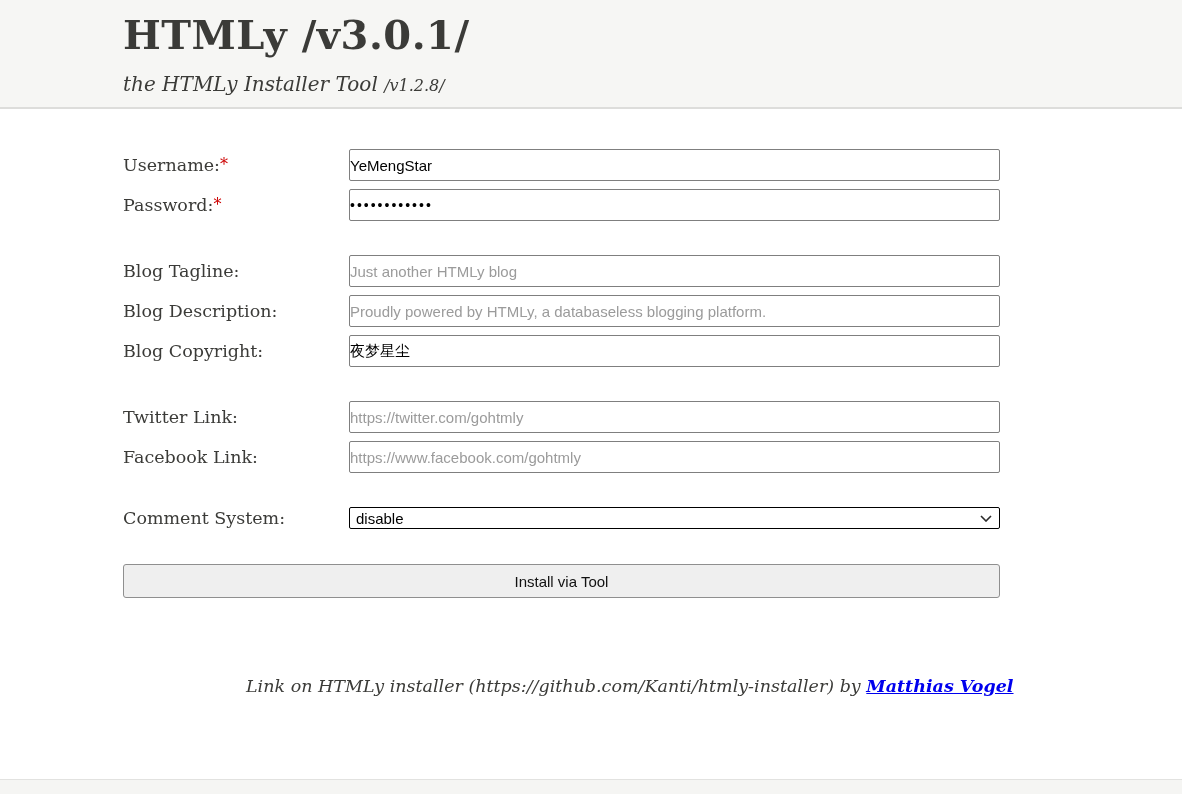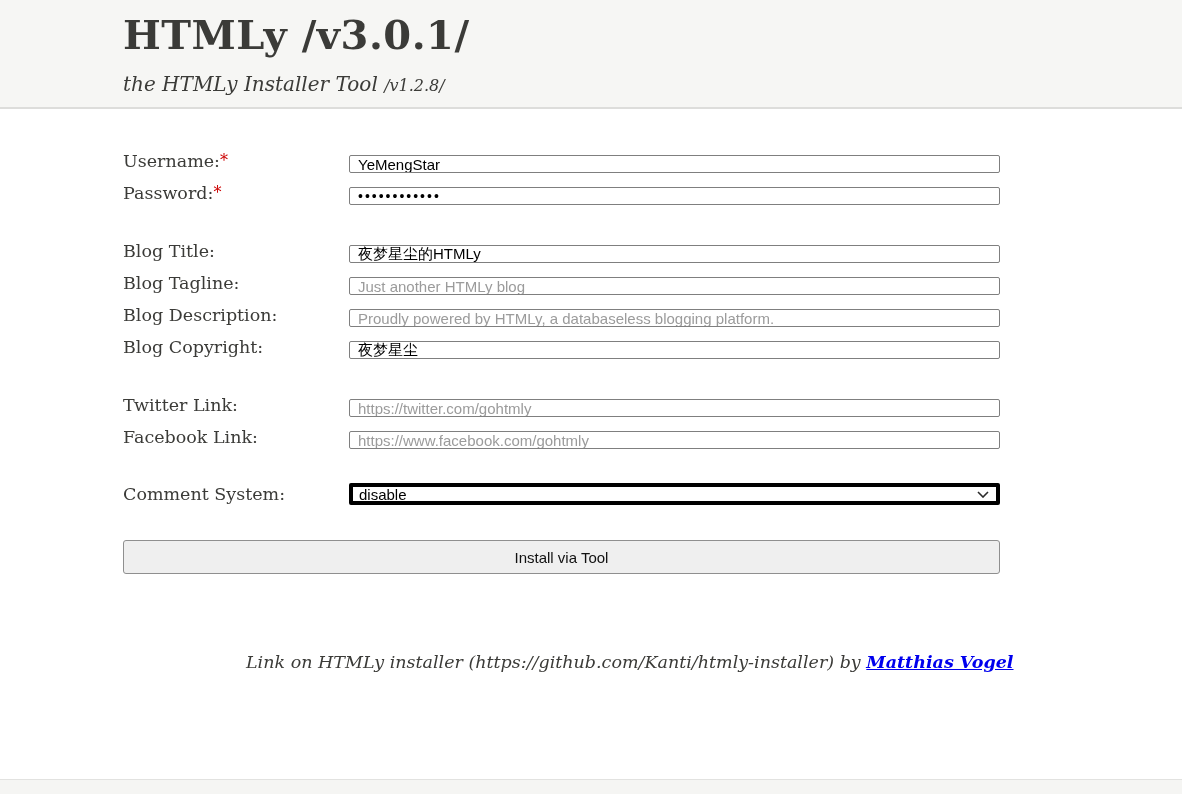--- a/index.html
+++ b/index.html
@@ -40,38 +40,37 @@
   .row { display:flex; align-items:center; margin-bottom:8px; }
   .row .field-label {
     width:226px;
     font-size:17.5px;
     color:#3b3b38;
     flex:0 0 auto;
   }
   .required { color:#cc0000; font-size:16px; vertical-align:top; }
   .text-input {
     width:651px;
-    height:18px;
+    height:32px;
     border:1px solid #7f7f7f;
     border-radius:2px;
     background:#fff;
     font-family:"Liberation Sans", sans-serif;
     font-size:15px;
     color:#000;
-    padding:0 8px;
+    padding:0 0;
     outline:none;
-    margin-top:6px;
   }
   .text-input::placeholder { color:#9b9b9b; opacity:1; }
   .password-input { letter-spacing:2px; font-size:14px; }
 
   .select-box {
     width:651px;
     height:22px;
-    border:4px solid #000000;
+    border:1px solid #000000;
     border-radius:2px;
     background:#fff;
     display:flex;
     align-items:center;
     justify-content:space-between;
     padding:0 7px 0 6px;
     cursor:default;
   }
   .select-box .select-value {
     font-family:"Liberation Sans", sans-serif;
@@ -133,24 +132,20 @@
       <input class="text-input" type="text" value="YeMengStar" style="">
     </div>
     <div class="row">
       <div class="field-label"><span>Password:</span><span class="required">*</span></div>
       <input class="text-input password-input" type="text" value="••••••••••••" style="">
     </div>
   </div>
 
   <div class="group">
     <div class="row">
-      <div class="field-label">Blog Title:</div>
-      <input class="text-input" type="text" value="夜梦星尘的HTMLy" style="">
-    </div>
-    <div class="row">
       <div class="field-label">Blog Tagline:</div>
       <input class="text-input" type="text" placeholder="Just another HTMLy blog" style="">
     </div>
     <div class="row">
       <div class="field-label">Blog Description:</div>
       <input class="text-input" type="text" placeholder="Proudly powered by HTMLy, a databaseless blogging platform." style="">
     </div>
     <div class="row">
       <div class="field-label">Blog Copyright:</div>
       <input class="text-input" type="text" value="夜梦星尘" style="">

